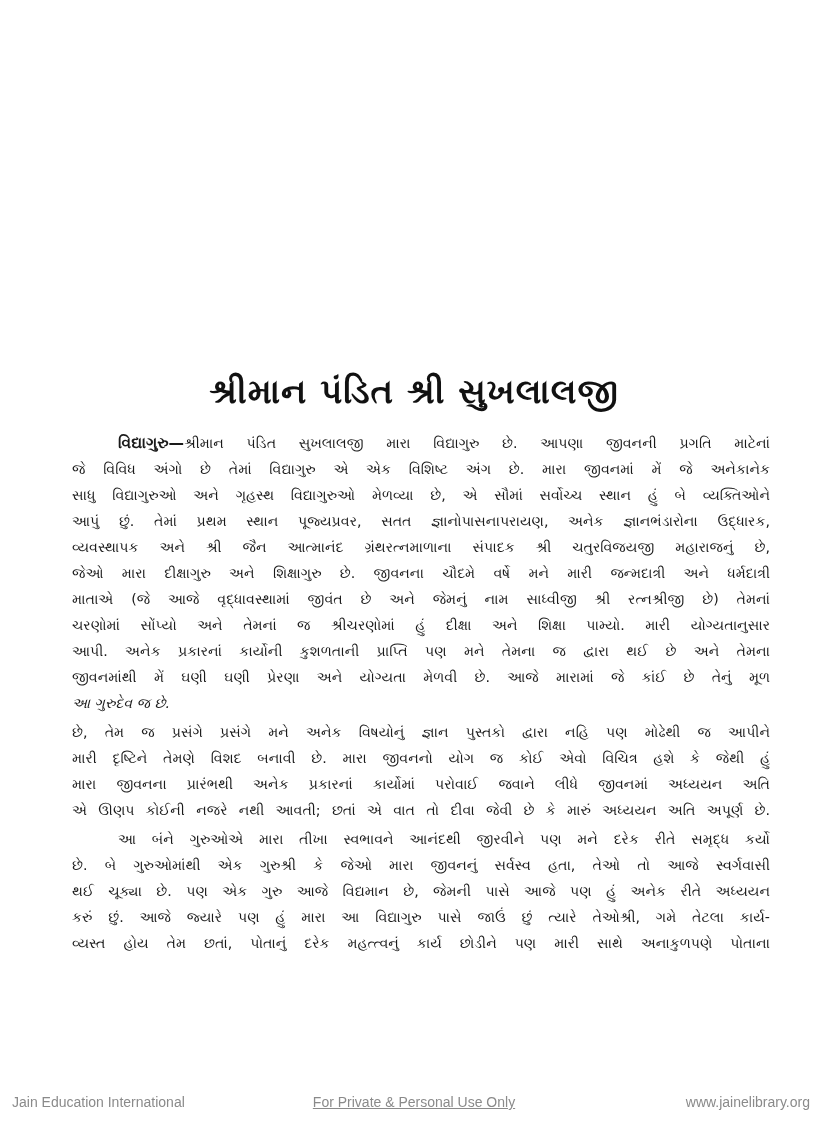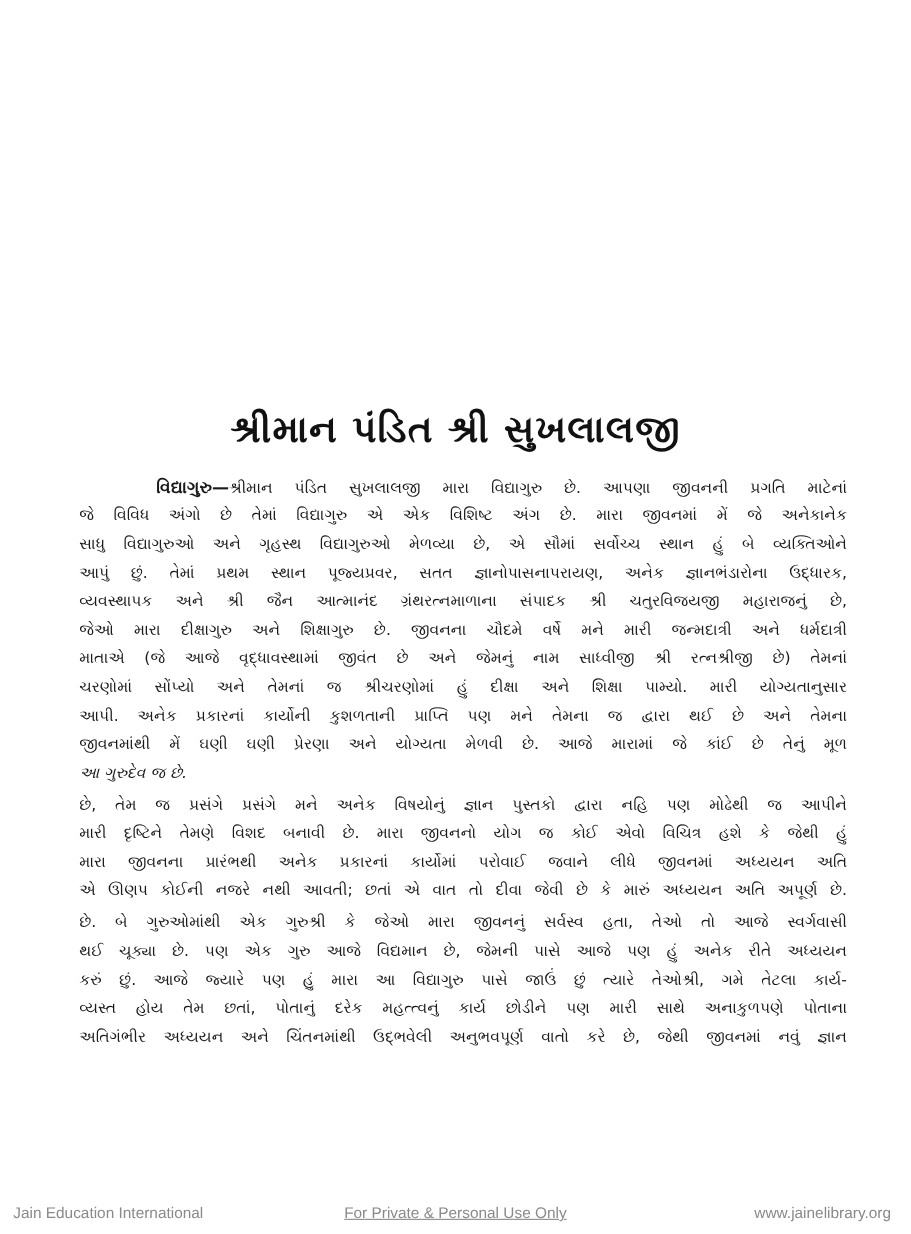--- a/index.html
+++ b/index.html
@@ -63,21 +63,20 @@
   }
   .para .line.indent {
     padding-left: 46px;
   }
   .para + .para {
     margin-top: 3px;
   }
   .lead {
     font-weight: bold;
     font-size: 15.5px;
-    margin-left: 24px;
   }
   .footer {
     position: absolute;
     left: 0;
     top: 1092px;
     width: 828px;
     height: 20px;
     font-family: "Liberation Sans", "DejaVu Sans", sans-serif;
     font-size: 14px;
     color: #8a8a8a;
@@ -118,25 +117,25 @@
     </p>
 
     <p class="para">
       <span class="line">છે, તેમ જ પ્રસંગે પ્રસંગે મને અનેક વિષયોનું જ્ઞાન પુસ્તકો દ્વારા નહિ પણ મોઢેથી જ આપીને</span>
       <span class="line">મારી દૃષ્ટિને તેમણે વિશદ બનાવી છે. મારા જીવનનો યોગ જ કોઈ એવો વિચિત્ર હશે કે જેથી હું</span>
       <span class="line">મારા જીવનના પ્રારંભથી અનેક પ્રકારનાં કાર્યોમાં પરોવાઈ જવાને લીધે જીવનમાં અધ્યયન અતિ</span>
       <span class="line">એ ઊણપ કોઈની નજરે નથી આવતી; છતાં એ વાત તો દીવા જેવી છે કે મારું અધ્યયન અતિ અપૂર્ણ છે.</span>
     </p>
 
     <p class="para">
+      <span class="line indent">આ બંને ગુરુઓએ મારા તીખા સ્વભાવને આનંદથી જીરવીને પણ મને દરેક રીતે સમૃદ્ધ કર્યો</span>
       <span class="line">છે. બે ગુરુઓમાંથી એક ગુરુશ્રી કે જેઓ મારા જીવનનું સર્વસ્વ હતા, તેઓ તો આજે સ્વર્ગવાસી</span>
       <span class="line">થઈ ચૂક્યા છે. પણ એક ગુરુ આજે વિદ્યમાન છે, જેમની પાસે આજે પણ હું અનેક રીતે અધ્યયન</span>
       <span class="line">કરું છું. આજે જ્યારે પણ હું મારા આ વિદ્યાગુરુ પાસે જાઉં છું ત્યારે તેઓશ્રી, ગમે તેટલા કાર્ય-</span>
       <span class="line">વ્યસ્ત હોય તેમ છતાં, પોતાનું દરેક મહત્ત્વનું કાર્ય છોડીને પણ મારી સાથે અનાકુળપણે પોતાના</span>
-      <span class="line">અતિગંભીર અધ્યયન અને ચિંતનમાંથી ઉદ્ભવેલી અનુભવપૂર્ણ વાતો કરે છે, જેથી જીવનમાં નવું જ્ઞાન</span>
     </p>
 
   </div>
 
   <div class="footer">
     <span class="f-left">Jain Education International</span>
     <span class="f-center">For Private &amp; Personal Use Only</span>
     <span class="f-right"><a>www.jainelibrary.org</a></span>
   </div>
 

